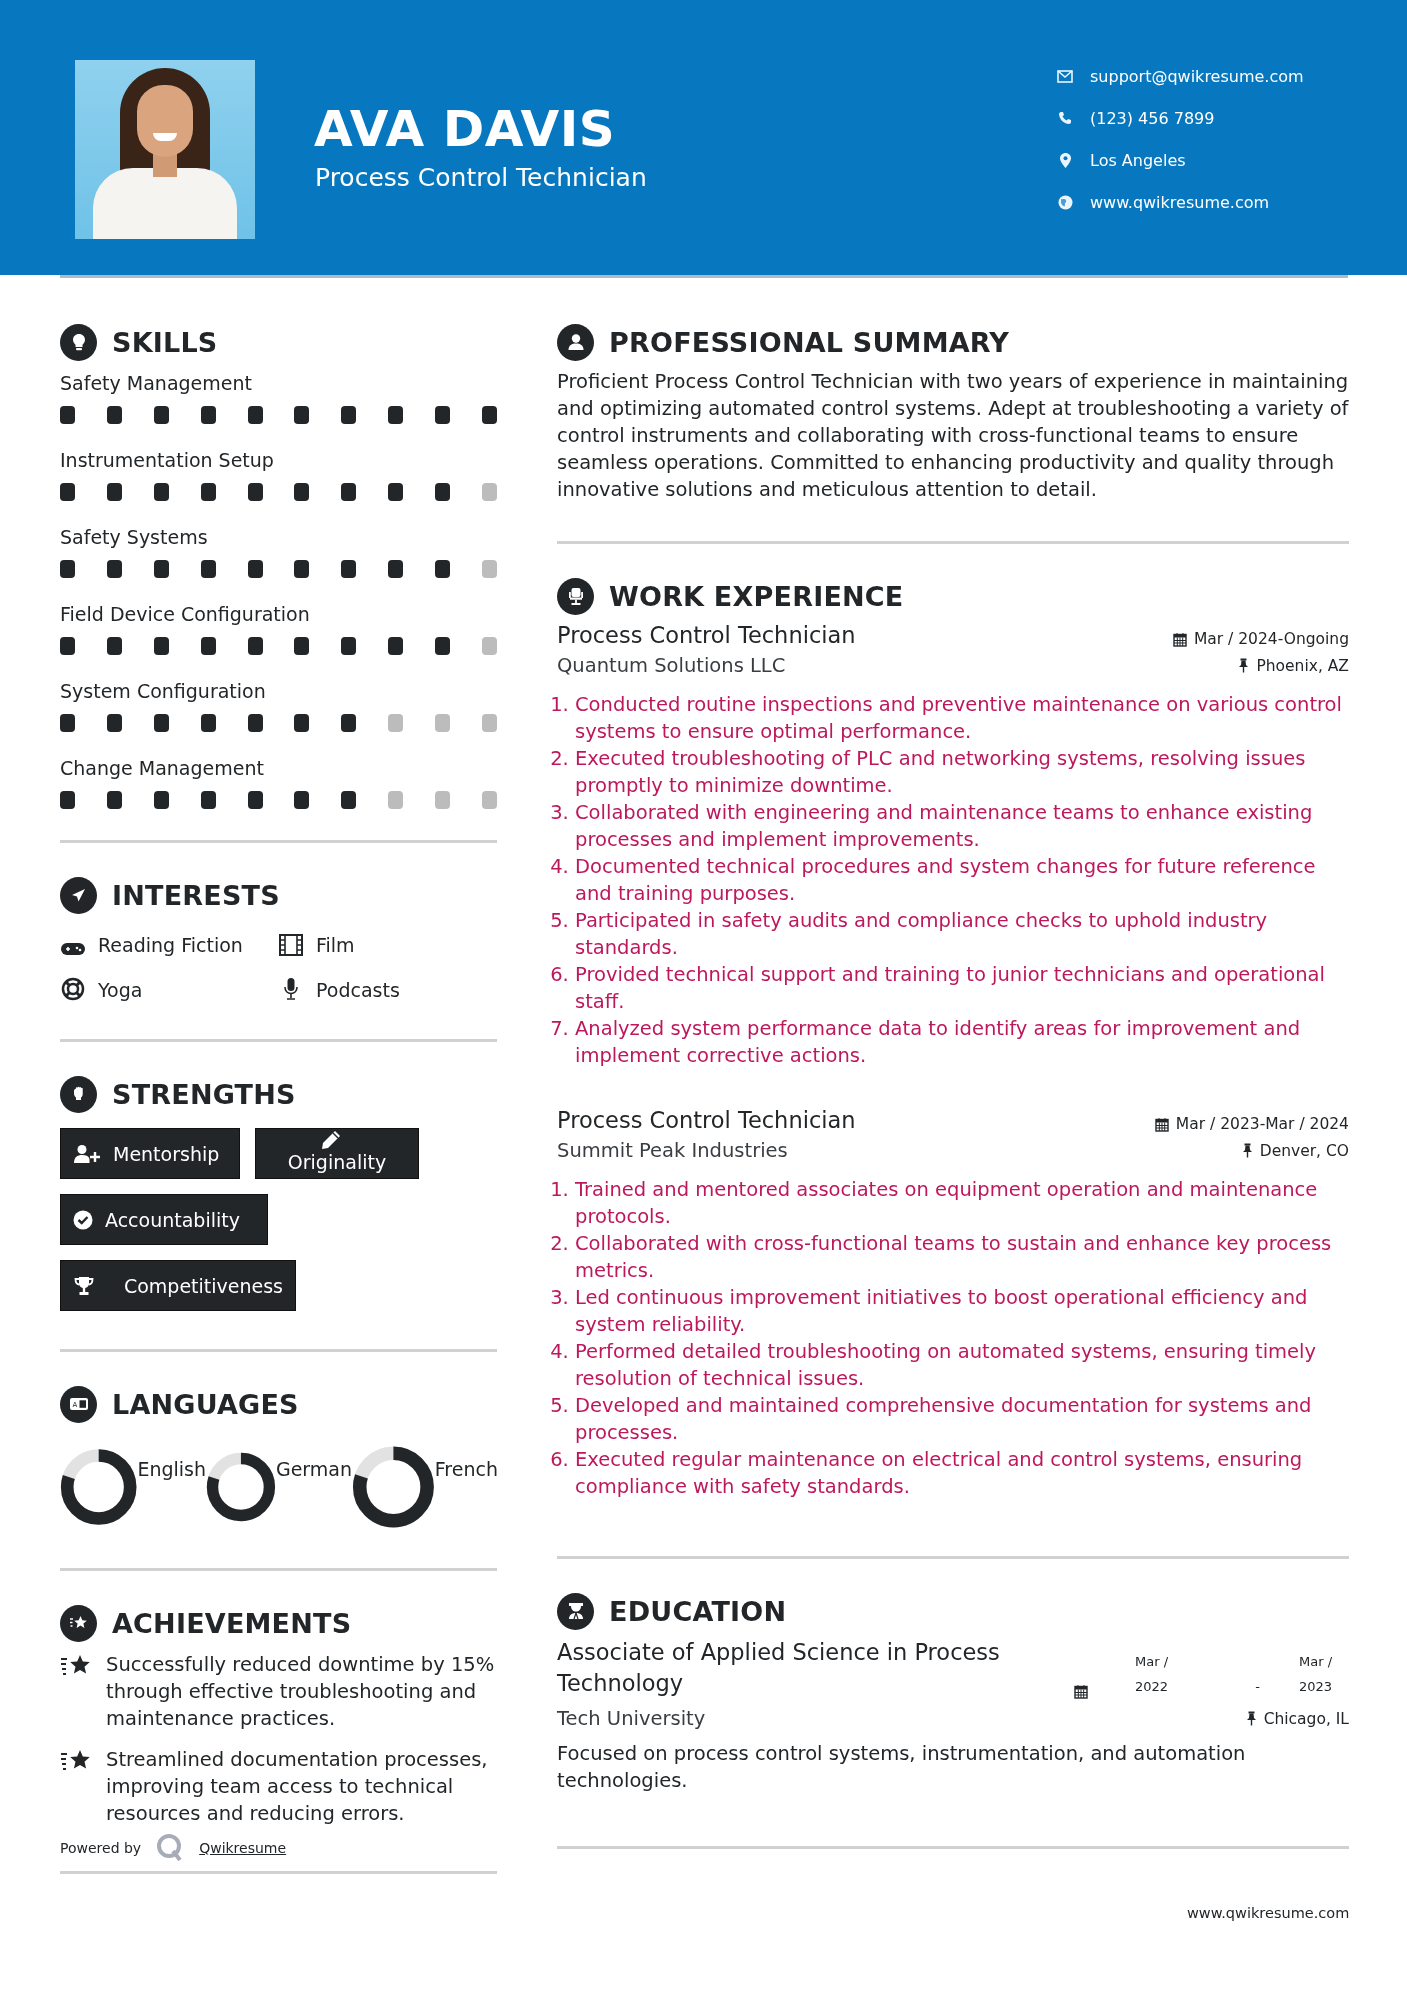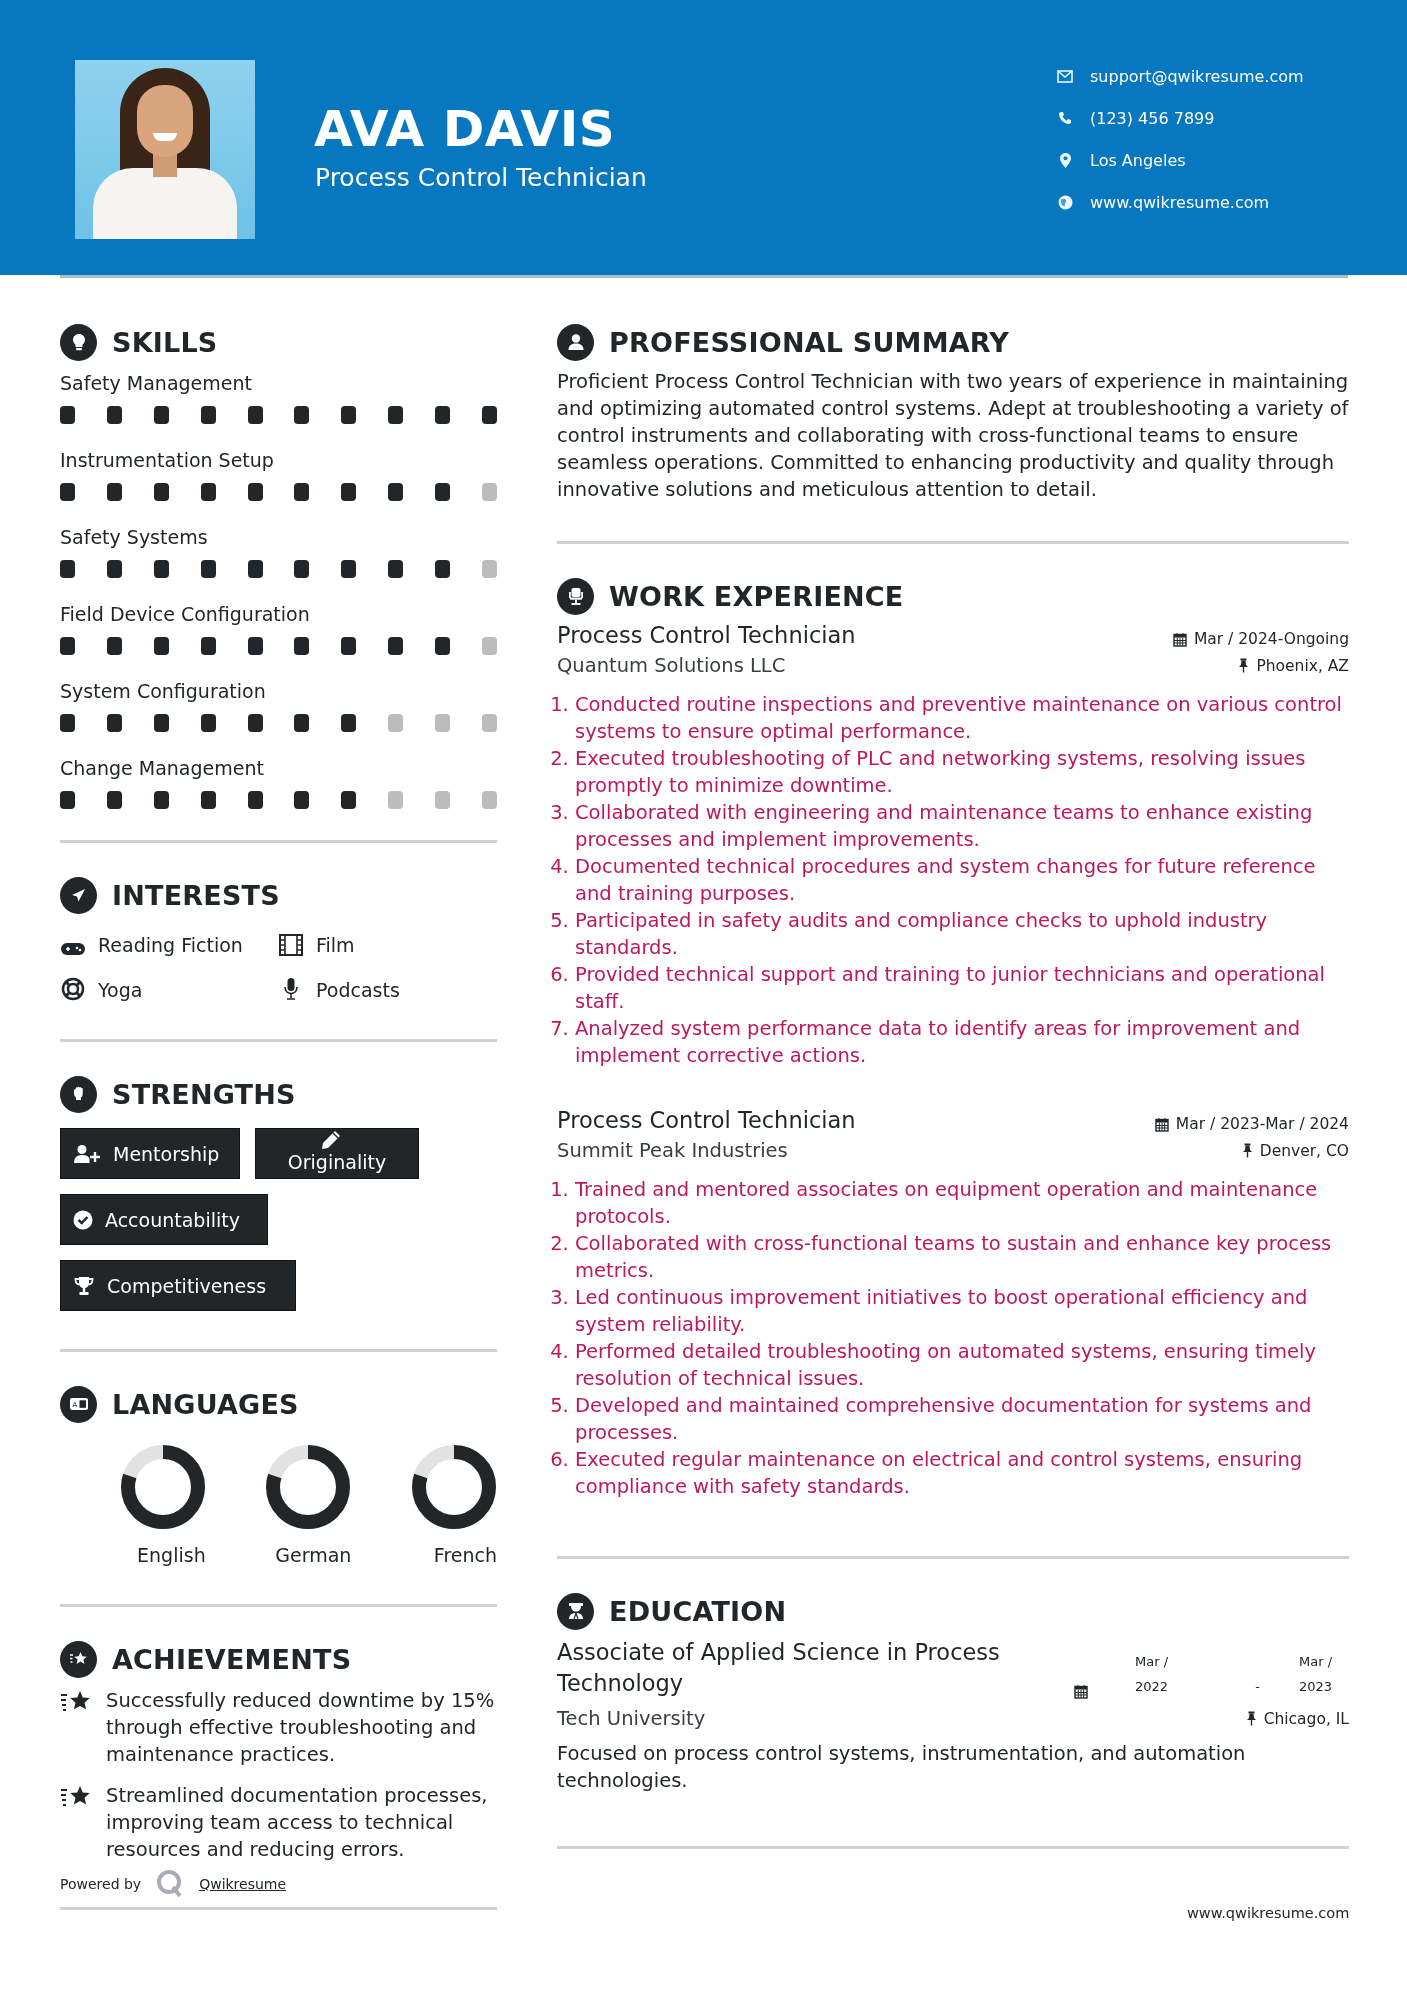--- a/index.html
+++ b/index.html
@@ -43,21 +43,21 @@
   .interest { display: flex; align-items: flex-end; font-size: 19px; height: 33px; }
   .interest .ii { width: 26px; margin-right: 12px; display: inline-flex; justify-content: center; }
 
   
   .strengths { display: flex; flex-wrap: wrap; gap: 15px 15px; margin-top: 12px; width: 437px; }
   .chip { display: inline-flex; align-items: center; height: 51px; padding: 0 12px; background: #222629; color: #fff; font-size: 19px; border: 1px solid #111; }
   .chip .chi { margin-right: 12px; display: inline-flex; }
 
   
   .langs { display: flex; margin-top: 18px; }
-  .lang { width: 146px; display: flex; flex-direction: column; align-items: flex-end; }
+  .lang { width: 146px; display: flex; flex-direction: row; align-items: flex-start; }
   .lang-label { font-size: 19px; margin-top: 14px; }
 
   
   .ach { display: flex; margin-top: 6px; }
   .ach .ai { width: 34px; margin-right: 12px; padding-top: 2px; flex-shrink: 0; }
   .ach .at { font-size: 19.5px; line-height: 27px; color: #222629; }
   .powered { display: flex; align-items: center; margin-top: 6px; font-size: 14px; height: 30px; }
   .powered .plogo { margin: 0 14px 0 14px; }
   .powered a { color: #222629; text-decoration: underline; }
 
@@ -322,21 +322,21 @@
       </div>
       <div class="chip" style="width:208px;">
         <span class="chi">
           <svg width="20" height="20" viewBox="0 0 20 20">
               <circle cx="10" cy="10" r="9.5" fill="#fff"></circle>
               <path d="M5.5 10 L8.7 13 L14.5 7" fill="none" stroke="#222629" stroke-width="2.4"></path>
             </svg>
         </span>
         <span>Accountability</span>
       </div>
-      <div class="chip" style="width:236px;">
+      <div class="chip" style="width:236px;justify-content:space-between;">
         <span class="chi">
           <svg width="22" height="22" viewBox="0 0 22 22">
               <path d="M6 2 H16 V8 C16 11 14 13 11 13 C8 13 6 11 6 8 Z" fill="#fff"></path>
               <path d="M6 4 H2.5 C2.5 8 4 9.5 6.5 9.5 M16 4 H19.5 C19.5 8 18 9.5 15.5 9.5" fill="none" stroke="#fff" stroke-width="1.8"></path>
               <rect x="9.8" y="13" width="2.4" height="4" fill="#fff"></rect>
               <rect x="6.5" y="17" width="9" height="3" fill="#fff"></rect>
             </svg>
         </span>
         <span>Competitiveness</span>
       </div>

